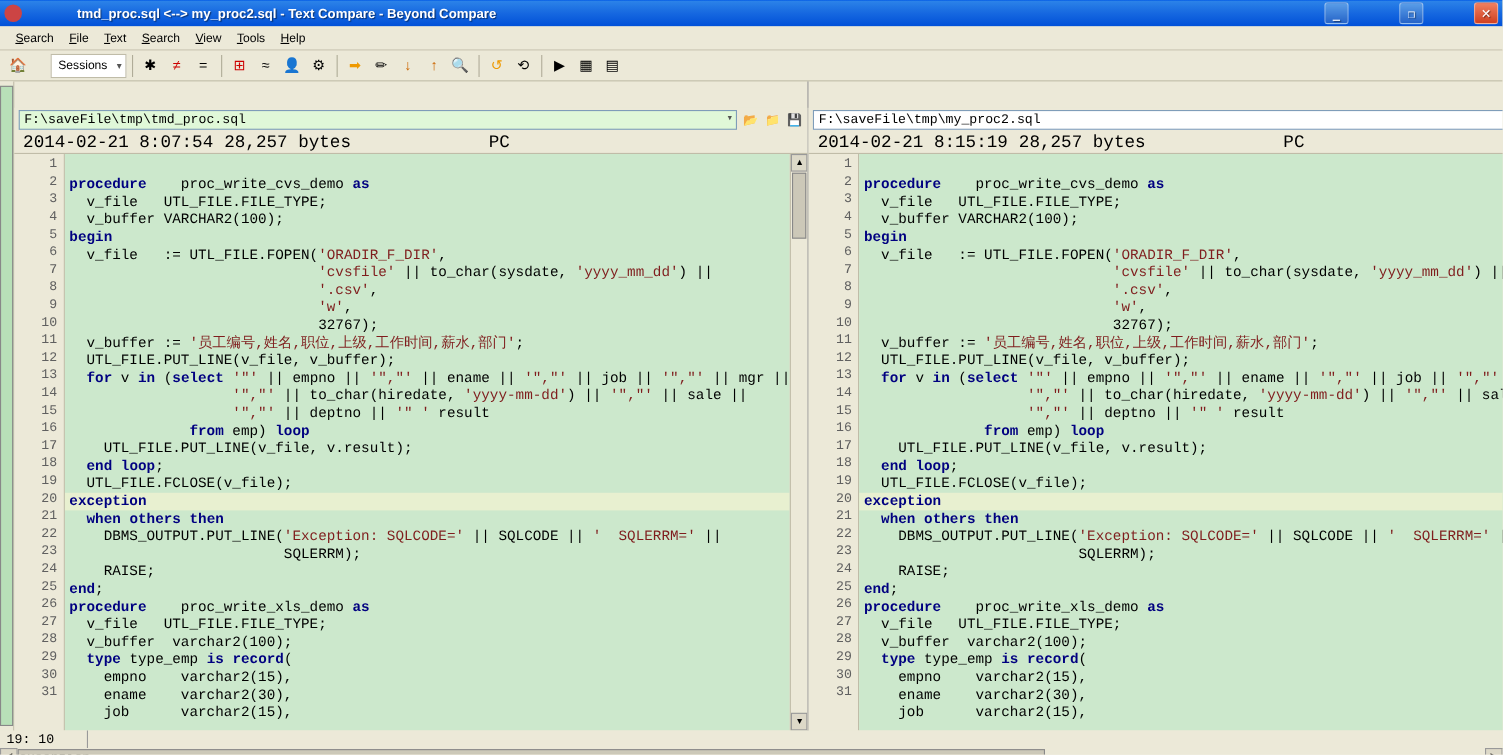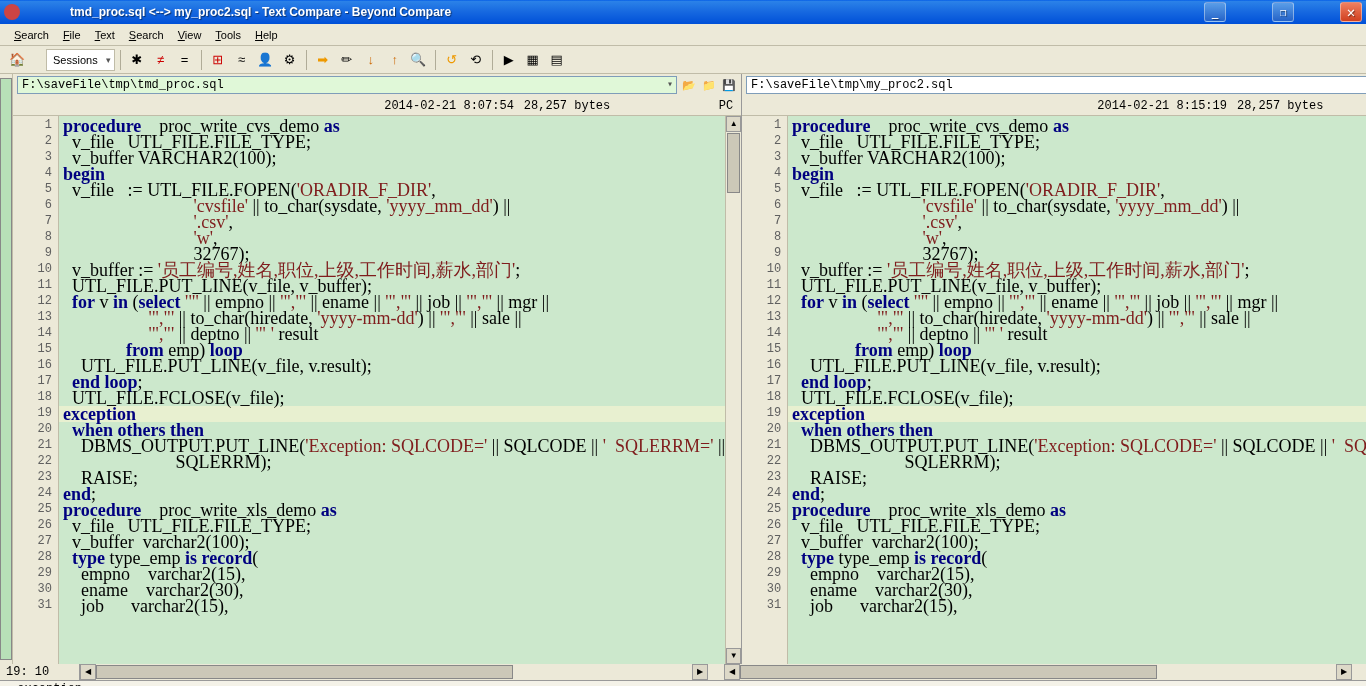--- a/index.html
+++ b/index.html
@@ -16,41 +16,41 @@
 .toolbar { background: #ece9d8; height: 28px; display: flex; align-items: center; padding: 0 6px; gap: 2px; border-bottom: 1px solid #c0bca8; }
 .tb-btn { width: 22px; height: 22px; border: 1px solid transparent; display: flex; align-items: center; justify-content: center; font-size: 13px; border-radius: 2px; }
 .tb-sep { width: 1px; height: 20px; background: #b0ac98; margin: 0 3px; }
 .tb-dd { height: 22px; border: 1px solid #c0bca8; background: #fff; padding: 0 16px 0 6px; display: flex; align-items: center; position: relative; margin-left: 16px; }
 .tb-dd::after { content: '▾'; position: absolute; right: 3px; font-size: 9px; color: #555; }
 .main { display: flex; height: 590px; }
 .leftstrip { width: 32px; background: #ece9d8; border-right: 1px solid #c0bca8; display: flex; flex-direction: column; }
 .ov { width: 12px; flex: 1; margin: 4px auto; background: #b8e0b8; border: 1px solid #888; }
 .panes { flex: 1; display: flex; }
 .pane { flex: 1; display: flex; flex-direction: column; border-right: 1px solid #999; }
-.pathrow { height: 22px; display: flex; align-items: center; padding: 0 4px; gap: 4px; background: #ece9d8; }
+.pathrow { height: 22px; display: flex; align-items: center; padding: 0 4px; gap: 4px; background: #ece9d8; margin-top: 24px; }
 .pathbox { flex: 1; height: 18px; border: 1px solid #7f9db9; background: #fff; padding: 1px 18px 1px 4px; position: relative; font-family: 'Courier New', monospace; font-size: 12px; }
 .pathbox.active { background: #e0f8d8; }
 .pathbox::after { content: '▾'; position: absolute; right: 3px; top: 1px; color: #555; font-size: 10px; }
 .ico { width: 16px; height: 16px; display: inline-flex; align-items: center; justify-content: center; }
-.statrow { height: 20px; display: flex; align-items: center; padding: 0 8px; gap: 10px; background: #ece9d8; font-family: 'Courier New', monospace; font-size: 12px; border-bottom: 1px solid #c0bca8; justify-content: flex-end; }
+.statrow { height: 20px; display: flex; align-items: center; padding: 0 8px; gap: 10px; background: #ece9d8; font-family: 'Courier New', monospace; font-size: 16px; border-bottom: 1px solid #c0bca8; }
 .statrow .dd { position: relative; padding-right: 14px; margin-top: 44px; }
 .statrow .dd::after { content: '▾'; position: absolute; right: 0; font-size: 8px; }
 .code-wrap { flex: 1; display: flex; overflow: hidden; position: relative; }
 .gutter { width: 46px; background: #ece9d8; border-right: 1px solid #c0bca8; text-align: right; padding-top: 2px; }
 .gutter div { height: 16px; padding-right: 6px; font-family: 'Courier New', monospace; font-size: 12px; color: #606060; }
-.code { flex: 1; background: #cce8cc; font-family: Liberation Serif, serif; font-size: 18px; line-height: 16px; padding-top: 2px; overflow: hidden; white-space: pre; }
+.code { flex: 1; background: #cce8cc; font-family: Liberation Mono, monospace; font-size: 13px; line-height: 16px; padding-top: 20px; overflow: hidden; white-space: pre; }
 .code .ln { height: 16px; padding-left: 4px; }
 .code .ln.diff { background: #e8f0d0; }
 .kw { font-weight: bold; color: #000080; }
 .str { color: #7f1d1d; }
 .vscroll { width: 16px; background: #ece9d8; border-left: 1px solid #c0bca8; position: relative; }
 .vscroll .arr { height: 16px; background: #ddd9c8; border: 1px solid #999; text-align: center; font-size: 8px; line-height: 14px; }
 .vscroll .thumb { position: absolute; top: 17px; left: 1px; right: 1px; height: 60px; background: #ccc8b8; border: 1px solid #888; }
 .vscroll .arr.bot { position: absolute; bottom: 0; width: 100%; }
-.hscroll-row { height: 16px; display: flex; background: #ece9d8; }
+.hscroll-row { height: 16px; display: flex; background: #ece9d8; flex-direction: column; }
 .hscroll-row .pos { width: 80px; padding: 0 6px; font-family: 'Courier New', monospace; font-size: 12px; border-right: 1px solid #999; line-height: 16px; }
 .hscroll-row .track { flex: 1; display: flex; }
 .hscroll-row .harr { width: 16px; background: #ddd9c8; border: 1px solid #999; text-align: center; font-size: 8px; line-height: 14px; }
 .hscroll-row .hbar { flex: 1; background: #ece9d8; position: relative; }
 .hscroll-row .hbar .hthumb { position: absolute; left: 0; width: 70%; top: 1px; bottom: 1px; background: #ccc8b8; border: 1px solid #888; }
 .bottom-diff { background: #ece9d8; border-top: 1px solid #999; }
 .bottom-diff .row { height: 16px; display: flex; align-items: center; padding: 0 8px; font-family: 'Courier New', monospace; font-size: 12px; background: #f4f2e8; border-bottom:1px solid #ddd; }
 .bottom-diff .arr2 { color: #080; margin-right: 2px; }
 </style>
 </head>

